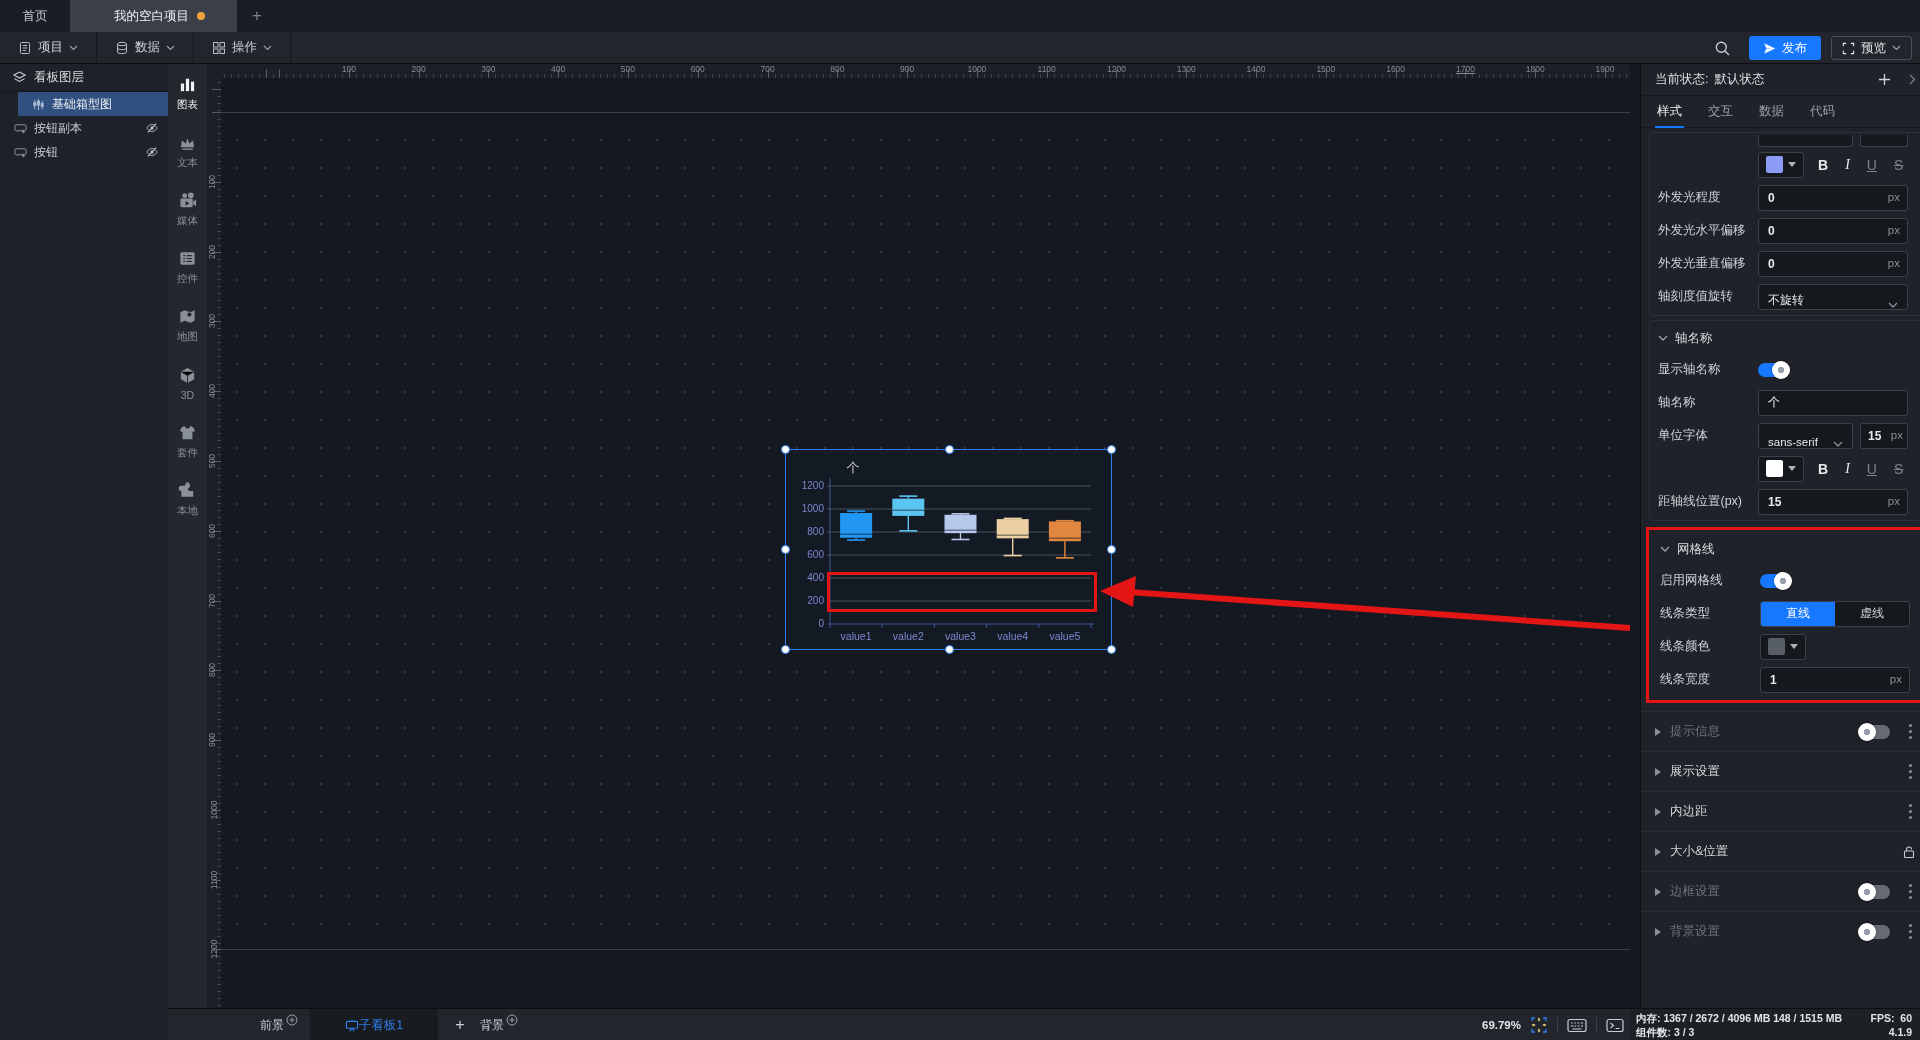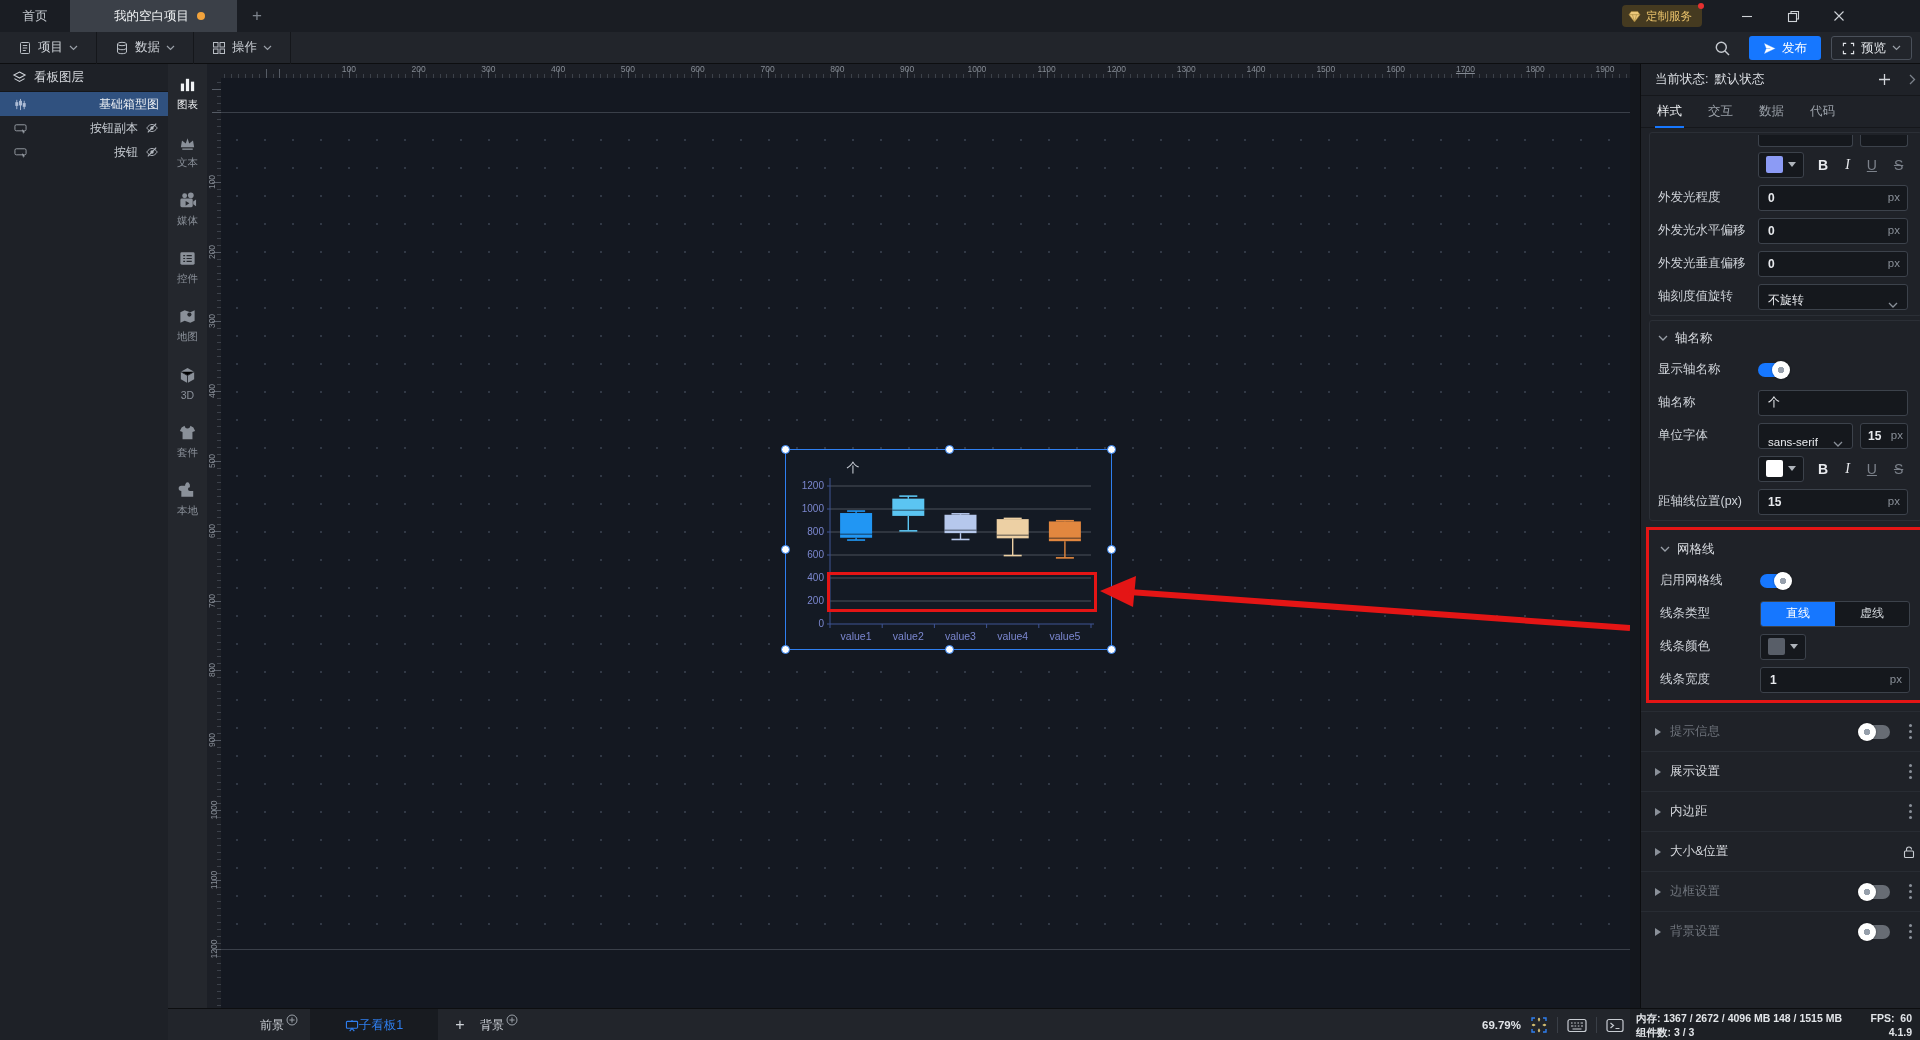--- a/index.html
+++ b/index.html
@@ -24,24 +24,24 @@
   .tb-spacer-end { width:58px; }
 
   
   .menubar { position:absolute; left:0; top:32px; width:1920px; height:32px; background:#22252b; border-bottom:1px solid #0d0e10; display:flex; align-items:center; }
   .mb-item { height:32px; display:flex; align-items:center; gap:6px; padding:0 18px; color:#ced2d8; font-size:12.5px; border-right:1px solid #15171b; }
   .mb-right { position:absolute; right:8px; top:0; height:32px; display:flex; align-items:center; gap:10px; }
   .btn-publish { height:24px; background:#1677ff; border-radius:3px; color:#fff; display:flex; align-items:center; gap:6px; padding:0 14px; font-size:12.5px; }
   .btn-preview { height:24px; border:1px solid #4a505a; border-radius:3px; color:#e3e6ea; display:flex; align-items:center; gap:6px; padding:0 10px; font-size:12.5px; }
 
   
-  .layers { position:absolute; left:0; top:64px; width:170px; height:976px; background:#1e2127; border-right:1px solid #0d0e10;text-align:right; }
+  .layers { position:absolute; left:0; top:64px; width:170px; height:976px; background:#1e2127; border-right:1px solid #0d0e10; }
   .layers-head { height:28px; display:flex; align-items:center; gap:7px; padding:0 12px; color:#d6d9de; font-size:12.5px; border-bottom:1px solid #15171b; }
   .layer-item { height:24px; display:flex; align-items:center; gap:7px; padding:0 10px 0 14px; color:#c7ccd2; }
-  .layer-item.selected { background:#30517f; color:#eef1f4; }
+  .layer-item.selected { background:#30517f; color:#eef1f4;margin-left:18px; }
   .layer-item .grow { flex:1; }
 
   
   .toolbox { position:absolute; left:168px; top:64px; width:39px; height:976px; background:#24272d; }
   .tool-item { height:58px; display:flex; flex-direction:column; align-items:center; justify-content:center; gap:4px; color:#8a9099; font-size:10.5px; }
   .tool-item.active { color:#f1f3f5; }
 
   
   .canvas { position:absolute; left:207px; top:64px; width:1423px; height:944px; background:#141821; overflow:hidden; }
   .ruler-corner { position:absolute; left:0; top:0; width:14px; height:14px; background:#1c1f26; z-index:5; }
@@ -128,47 +128,20 @@
 </head>
 <body>
 
 <div class="titlebar">
   <div class="tb-home">首页</div>
   <div class="tb-tab">
     <span>我的空白项目</span>
     <span class="tb-dot"></span>
   </div>
   <div class="tb-plus">+</div>
-  <div class="tb-right">
-    <div class="tb-badge">
-      <svg width="13" height="13" viewBox="0 0 14 14">
-          <path d="M3.5 1.5h7L13 5 7 12.8 1 5z" fill="#ecc87b" stroke="#9c7c37" stroke-width=".6"></path>
-          <path d="M1 5h12M4.8 5 7 12.8 9.2 5" stroke="#9c7c37" stroke-width=".6" fill="none"></path>
-        </svg>
-      <span>定制服务</span>
-      <span class="reddot"></span>
-    </div>
-    <div class="winbtn">
-      <svg width="12" height="12" viewBox="0 0 12 12">
-          <path d="M1 6.5h10" stroke="#cfd3d8" stroke-width="1.1"></path>
-        </svg>
-    </div>
-    <div class="winbtn">
-      <svg width="13" height="13" viewBox="0 0 13 13">
-          <rect x="1.5" y="3.5" width="8" height="8" fill="none" stroke="#cfd3d8" stroke-width="1.1"></rect>
-          <path d="M4 3.5V1.5h7.5V9h-2" fill="none" stroke="#cfd3d8" stroke-width="1.1"></path>
-        </svg>
-    </div>
-    <div class="winbtn">
-      <svg width="12" height="12" viewBox="0 0 12 12">
-          <path d="M1.5 1.5 10.5 10.5M10.5 1.5 1.5 10.5" stroke="#cfd3d8" stroke-width="1.1"></path>
-        </svg>
-    </div>
-    <div class="tb-spacer-end"></div>
-  </div>
 </div>
 
 <div class="menubar">
   <div class="mb-item">
     <svg width="14" height="14" viewBox="0 0 14 14">
         <rect x="2.5" y="1.5" width="9" height="11" rx="1" fill="none" stroke="#b9bec5"></rect>
         <path d="M4.8 4.5h4.4M4.8 7h4.4M4.8 9.5h3" stroke="#b9bec5"></path>
       </svg>
     <span>项目</span>
     <svg width="9" height="6" viewBox="0 0 9 6">

